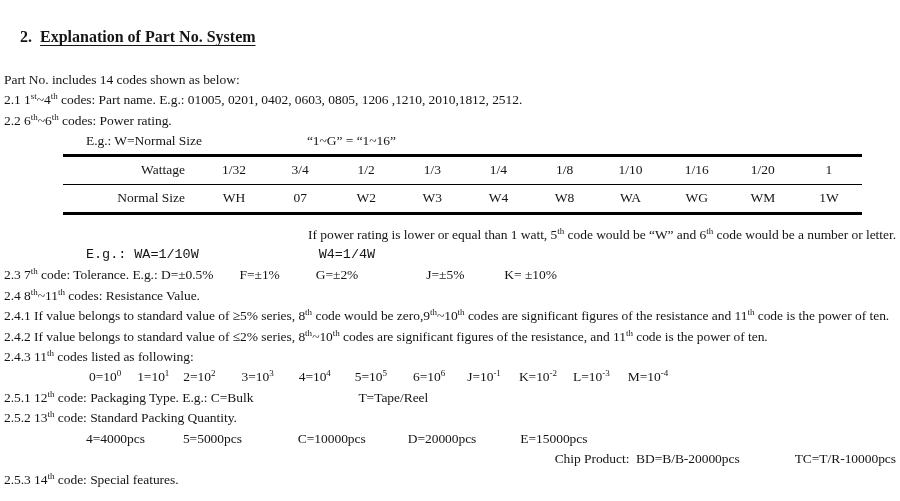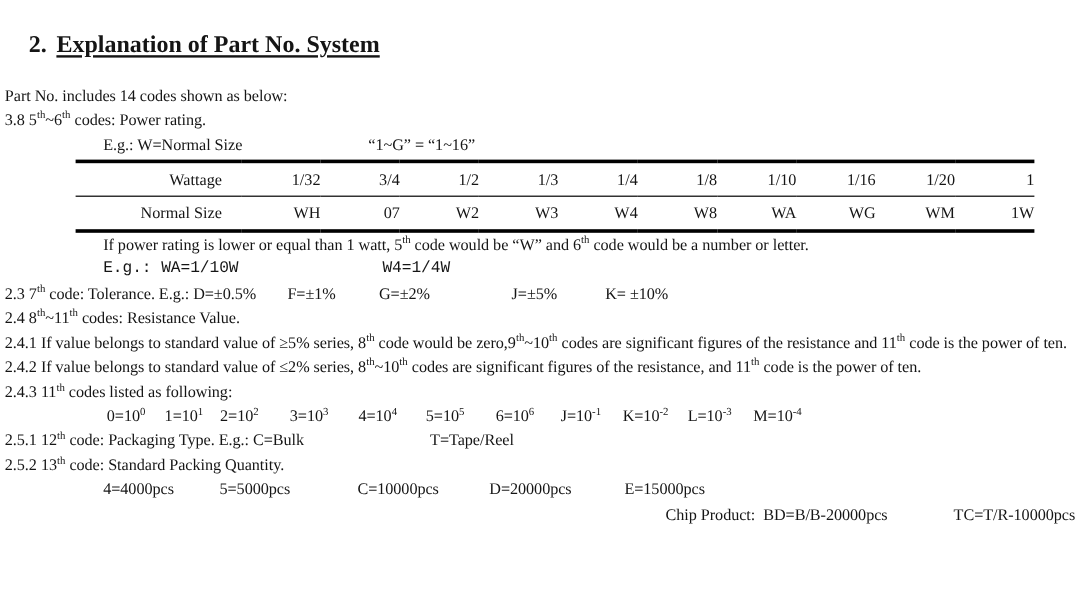--- a/index.html
+++ b/index.html
@@ -8,21 +8,21 @@
     height: 501px;
     background: #ffffff;
     color: #151515;
     font-family: "Liberation Serif", serif;
     font-size: 13.5px;
     overflow: hidden;
   }
   .page { padding: 4px 4px 0 4px; }
   .title {
     font-weight: bold;
-    font-size: 20px;
+    font-size: 16px;
     line-height: 22px;
     white-space: pre;
   }
   .title .num { margin-right: 8px; }
   .title .title-text {
     text-decoration: underline;
     text-underline-offset: 3px;
   }
   .line {
     line-height: 20.4px;
@@ -32,53 +32,54 @@
   .line sup {
     font-size: 9px;
     line-height: 0;
     letter-spacing: 0;
   }
   .gap { display: inline-block; height: 1px; }
   table {
     border-collapse: collapse;
     table-layout: fixed;
     width: 799px;
-    margin: 2px 0 0 59px;
+    margin: 2px 0 10px 59px;
   }
   tbody tr:first-child {
     border-top: 3px solid #000;
     border-bottom: 1px solid #000;
   }
   tbody tr:last-child {
     border-bottom: 3px solid #000;
   }
   td {
     height: 27px;
     padding: 0;
-    text-align: right;
+    text-align: center;
     font-size: 13.5px;
   }
   td.label-cell {
     width: 122px;
     text-align: right;
     padding-right: 16px;
   }
 </style>
 </head>
 <body>
 
 <div class="page">
 
   <div class="title">
     <span class="num">2.</span><span class="title-text">Explanation of Part No. System</span>
   </div>
 
   <div>
       <div class="line"><span>Part No. includes 14 codes shown as below:</span></div>
-      <div class="line"><span>3.8 5</span><sup>th</sup><span>~6</span><sup>th</sup><span> codes: Power rating.</span></div>
+      <div class="line"><span>2.1 1</span><sup>st</sup><span>~4</span><sup>th</sup><span> codes: Part name. E.g.: 01005, 0201, 0402, 0603, 0805, 1206 ,1210, 2010,1812, 2512.</span></div>
+      <div class="line"><span>2.2 6</span><sup>th</sup><span>~6</span><sup>th</sup><span> codes: Power rating.</span></div>
       <div class="line" style="padding-left: 82px;"><span>E.g.: W=Normal Size</span><span class="gap" style="width: 105px;"></span><span>“1~G” = “1~16”</span></div>
     </div>
 
   <table>
     <tbody>
         <tr>
           <td class="label-cell">Wattage</td>
           <td class="value-cell">1/32</td>
           <td class="value-cell">3/4</td>
           <td class="value-cell">1/2</td>
@@ -100,27 +101,28 @@
           <td class="value-cell">W8</td>
           <td class="value-cell">WA</td>
           <td class="value-cell">WG</td>
           <td class="value-cell">WM</td>
           <td class="value-cell">1W</td>
         </tr>
       </tbody>
   </table>
 
   <div>
-      <div class="line" style="padding-left: 82px;"><span>If power rating is lower or equal than 1 watt, 5</span><sup>th</sup><span> code would be “W” and 6</span><sup>th</sup><span> code would be a number or letter.</span></div>
+      <div class="line" style="padding-left: 82px; text-align: right;"><span>If power rating is lower or equal than 1 watt, 5</span><sup>th</sup><span> code would be “W” and 6</span><sup>th</sup><span> code would be a number or letter.</span></div>
       <div class="line" style="padding-left: 82px; font-family: Liberation Mono, monospace;"><span>E.g.: WA=1/10W</span><span class="gap" style="width: 120px;"></span><span>W4=1/4W</span></div>
       <div class="line"><span>2.3 7</span><sup>th</sup><span> code: Tolerance. E.g.: D=±0.5%</span><span class="gap" style="width: 26px;"></span><span>F=±1%</span><span class="gap" style="width: 36px;"></span><span>G=±2%</span><span class="gap" style="width: 68px;"></span><span>J=±5%</span><span class="gap" style="width: 40px;"></span><span>K= ±10%</span></div>
       <div class="line"><span>2.4 8</span><sup>th</sup><span>~11</span><sup>th</sup><span> codes: Resistance Value.</span></div>
       <div class="line"><span>2.4.1 If value belongs to standard value of ≥5% series, 8</span><sup>th</sup><span> code would be zero,9</span><sup>th</sup><span>~10</span><sup>th</sup><span> codes are significant figures of the resistance and 11</span><sup>th</sup><span> code is the power of ten.</span></div>
       <div class="line"><span>2.4.2 If value belongs to standard value of ≤2% series, 8</span><sup>th</sup><span>~10</span><sup>th</sup><span> codes are significant figures of the resistance, and 11</span><sup>th</sup><span> code is the power of ten.</span></div>
       <div class="line"><span>2.4.3 11</span><sup>th</sup><span> codes listed as following:</span></div>
       <div class="line" style="padding-left: 85px;"><span>0=10</span><sup>0</sup><span class="gap" style="width: 16px;"></span><span>1=10</span><sup>1</sup><span class="gap" style="width: 14px;"></span><span>2=10</span><sup>2</sup><span class="gap" style="width: 26px;"></span><span>3=10</span><sup>3</sup><span class="gap" style="width: 25px;"></span><span>4=10</span><sup>4</sup><span class="gap" style="width: 24px;"></span><span>5=10</span><sup>5</sup><span class="gap" style="width: 26px;"></span><span>6=10</span><sup>6</sup><span class="gap" style="width: 22px;"></span><span>J=10</span><sup>-1</sup><span class="gap" style="width: 18px;"></span><span>K=10</span><sup>-2</sup><span class="gap" style="width: 16px;"></span><span>L=10</span><sup>-3</sup><span class="gap" style="width: 18px;"></span><span>M=10</span><sup>-4</sup></div>
       <div class="line"><span>2.5.1 12</span><sup>th</sup><span> code: Packaging Type. E.g.: C=Bulk</span><span class="gap" style="width: 105px;"></span><span>T=Tape/Reel</span></div>
       <div class="line"><span>2.5.2 13</span><sup>th</sup><span> code: Standard Packing Quantity.</span></div>
       <div class="line" style="padding-left: 82px;"><span>4=4000pcs</span><span class="gap" style="width: 38px;"></span><span>5=5000pcs</span><span class="gap" style="width: 56px;"></span><span>C=10000pcs</span><span class="gap" style="width: 42px;"></span><span>D=20000pcs</span><span class="gap" style="width: 44px;"></span><span>E=15000pcs</span></div>
       <div class="line" style="padding-left: 82px; text-align: right;"><span>Chip Product:  BD=B/B-20000pcs</span><span class="gap" style="width: 55px;"></span><span>TC=T/R-10000pcs</span></div>
+      <div class="line"><span>2.5.3 14</span><sup>th</sup><span> code: Special features.</span></div>
     </div>
 
 </div>
 
 </body></html>

